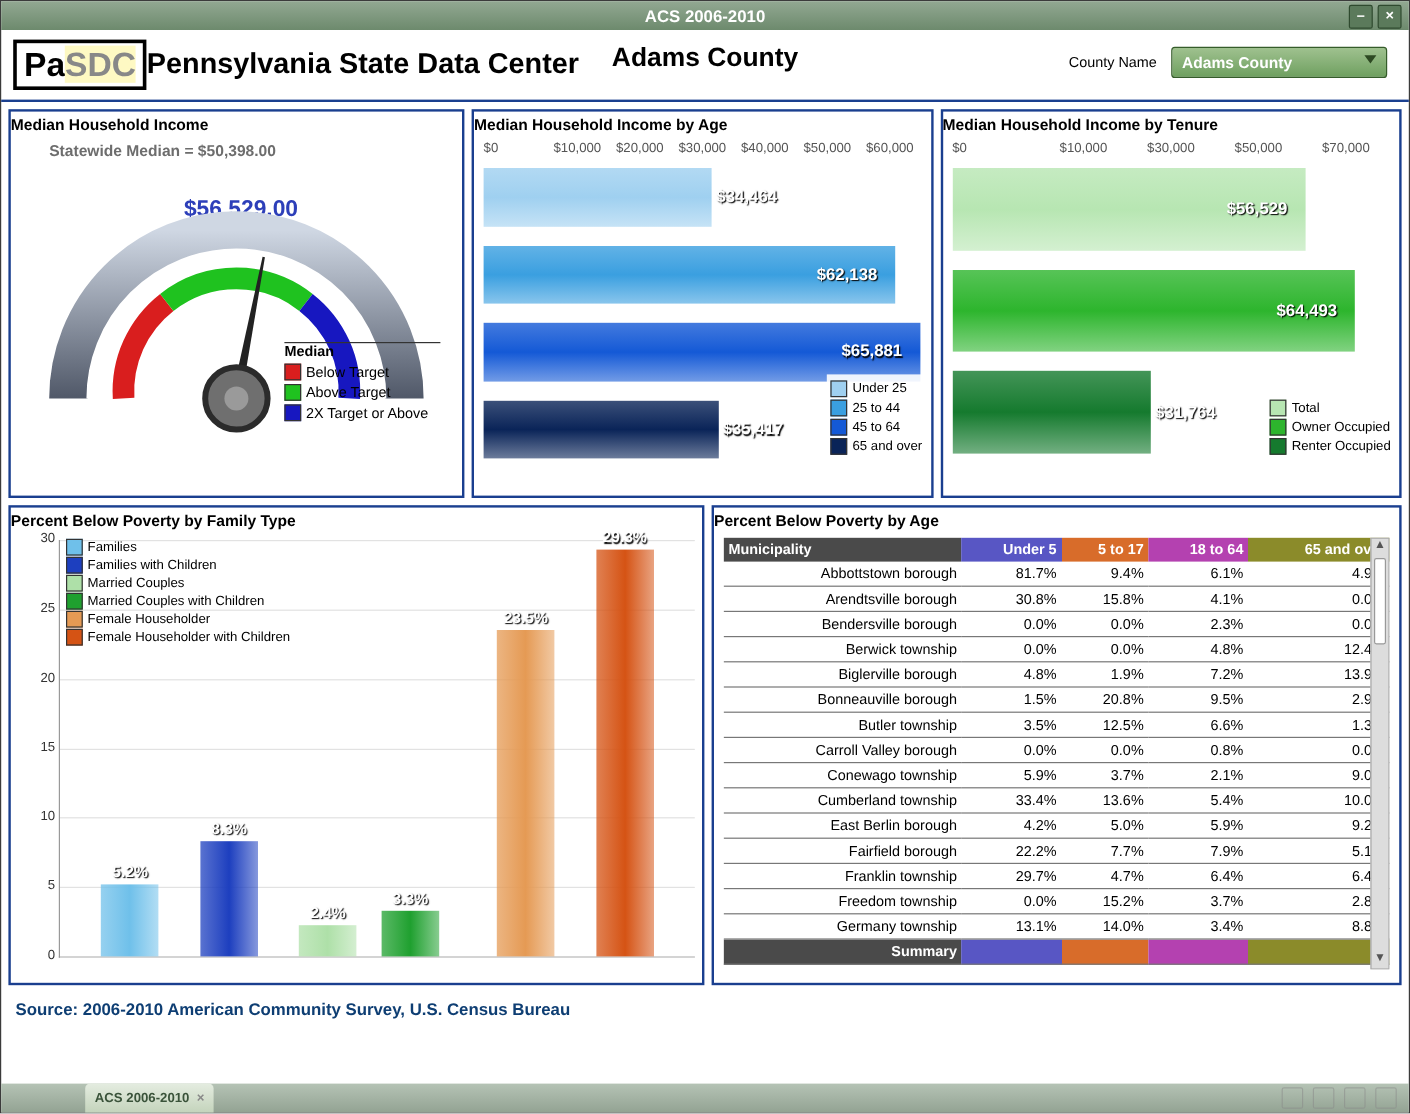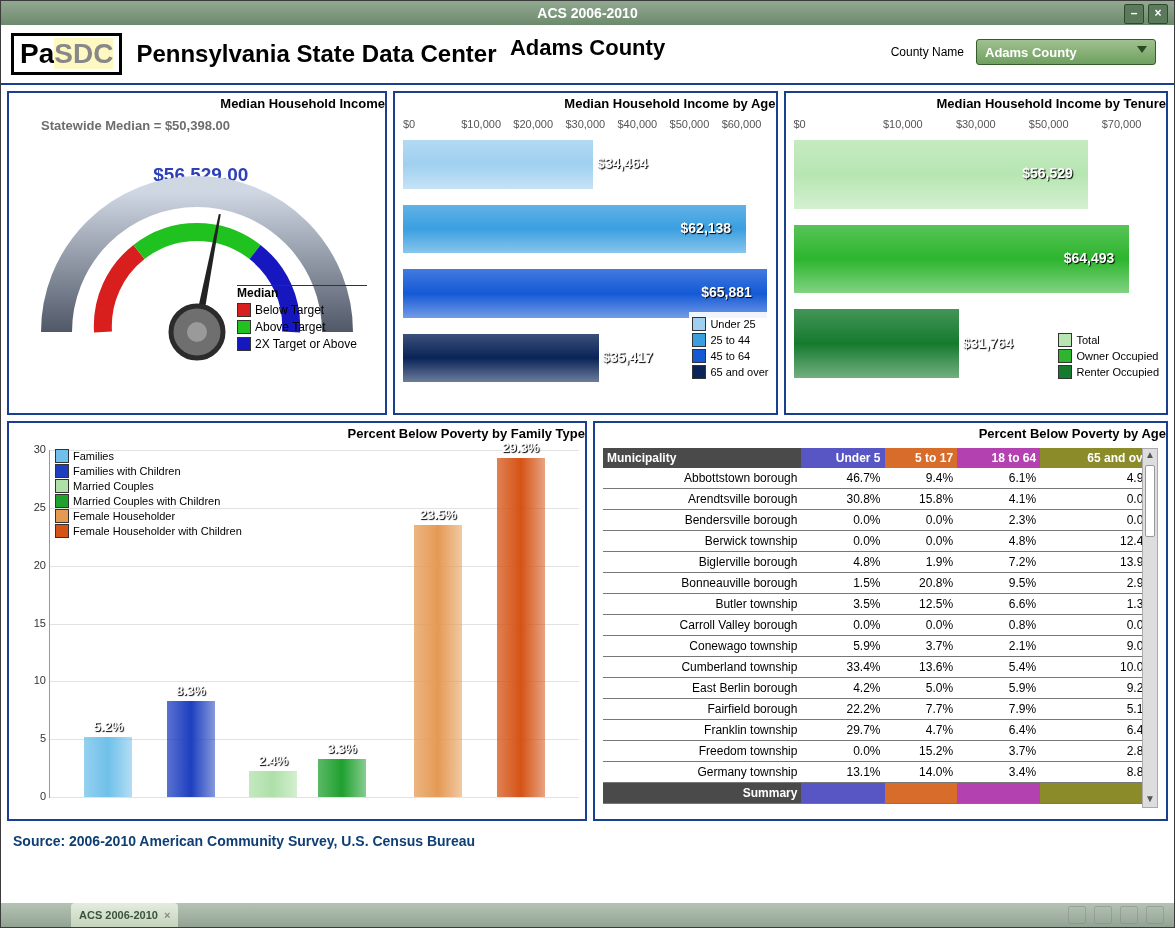--- a/index.html
+++ b/index.html
@@ -4,28 +4,28 @@
 <style>
  html,body{margin:0;padding:0;font-family:Arial,Helvetica,sans-serif;background:#fff}
  .app{width:1175px;height:928px;background:#fff;border:1px solid #3b3b3b;box-sizing:border-box;position:relative}
  .titlebar{height:24px;background:linear-gradient(#92a892,#6d8a6d);color:#fff;font-weight:bold;font-size:14px;line-height:24px;text-align:center;position:relative}
  .titlebar .winbtns{position:absolute;right:6px;top:3px;display:flex;gap:4px}
  .winbtn{width:18px;height:18px;background:#5b7a5b;border:1px solid #2f4a2f;border-radius:2px;color:#fff;font-size:12px;line-height:16px;text-align:center}
  .header{height:58px;border-bottom:2px solid #1a3f8f;display:flex;align-items:center;padding:0 10px;position:relative}
  .logo-box{border:3px solid #000;padding:2px 6px;font-size:28px;font-weight:bold}
  .logo-box .pa{background:#fff;color:#000}
  .logo-box .sdc{background:#fef9c3;color:#888}
- .header-title{margin-left:14px;font-size:24px;font-weight:bold}
+ .header-title{font-size:24px;font-weight:bold}
  .county-big{position:absolute;left:50%;transform:translateX(-50%);top:10px;font-size:22px;font-weight:bold}
  .cty-name-lbl{position:absolute;right:210px;top:20px;font-size:12px}
  .cty-select{position:absolute;right:18px;top:14px;width:180px;height:26px;background:linear-gradient(#9fc18f,#6fa060);border:1px solid #355c2a;border-radius:3px;color:#fff;font-weight:bold;font-size:13px;line-height:26px;padding:0 8px;box-sizing:border-box}
  .cty-select .arrow{float:right;margin-top:6px;width:0;height:0;border-left:5px solid transparent;border-right:5px solid transparent;border-top:7px solid #2d4922}
  .panels-row{display:flex;gap:6px;padding:6px}
  .panel{border:2px solid #1a3f8f;flex:1;background:#fff;position:relative;box-sizing:border-box}
- .panel-title{text-align:right;font-weight:bold;font-size:13px;padding:3px 0}
+ .panel-title{text-align:left;font-weight:bold;font-size:13px;padding:3px 0}
  .row1 .panel{height:324px}
  .row2{display:flex;gap:6px;padding:0 6px 6px}
  .row2 .panel{height:400px}
  .row2 .p-left{flex:0 0 580px}
  .row2 .p-right{flex:1}
  
  .gauge-wrap{position:relative;width:360px;height:260px;margin:0 auto}
  .gauge-note{position:absolute;top:4px;left:24px;font-size:13px;font-weight:bold;color:#6d6d6d}
  .gauge-val{position:absolute;top:50px;left:50%;transform:translateX(-46%);font-size:19px;font-weight:bold;color:#2d3fb9}
  .gauge-svg{position:absolute;top:18px;left:0}
@@ -313,21 +313,21 @@
                 <th class="first">Municipality</th>
                 <th class="u5">Under 5</th>
                 <th class="c5">5 to 17</th>
                 <th class="c18">18 to 64</th>
                 <th class="c65">65 and over</th>
               </tr>
             </thead>
             <tbody>
               <tr>
                 <td class="first">Abbottstown borough</td>
-                <td>46.7%</td>
+                <td>81.7%</td>
                 <td>9.4%</td>
                 <td>6.1%</td>
                 <td>4.9%</td>
               </tr>
               <tr>
                 <td class="first">Arendtsville borough</td>
                 <td>30.8%</td>
                 <td>15.8%</td>
                 <td>4.1%</td>
                 <td>0.0%</td>

